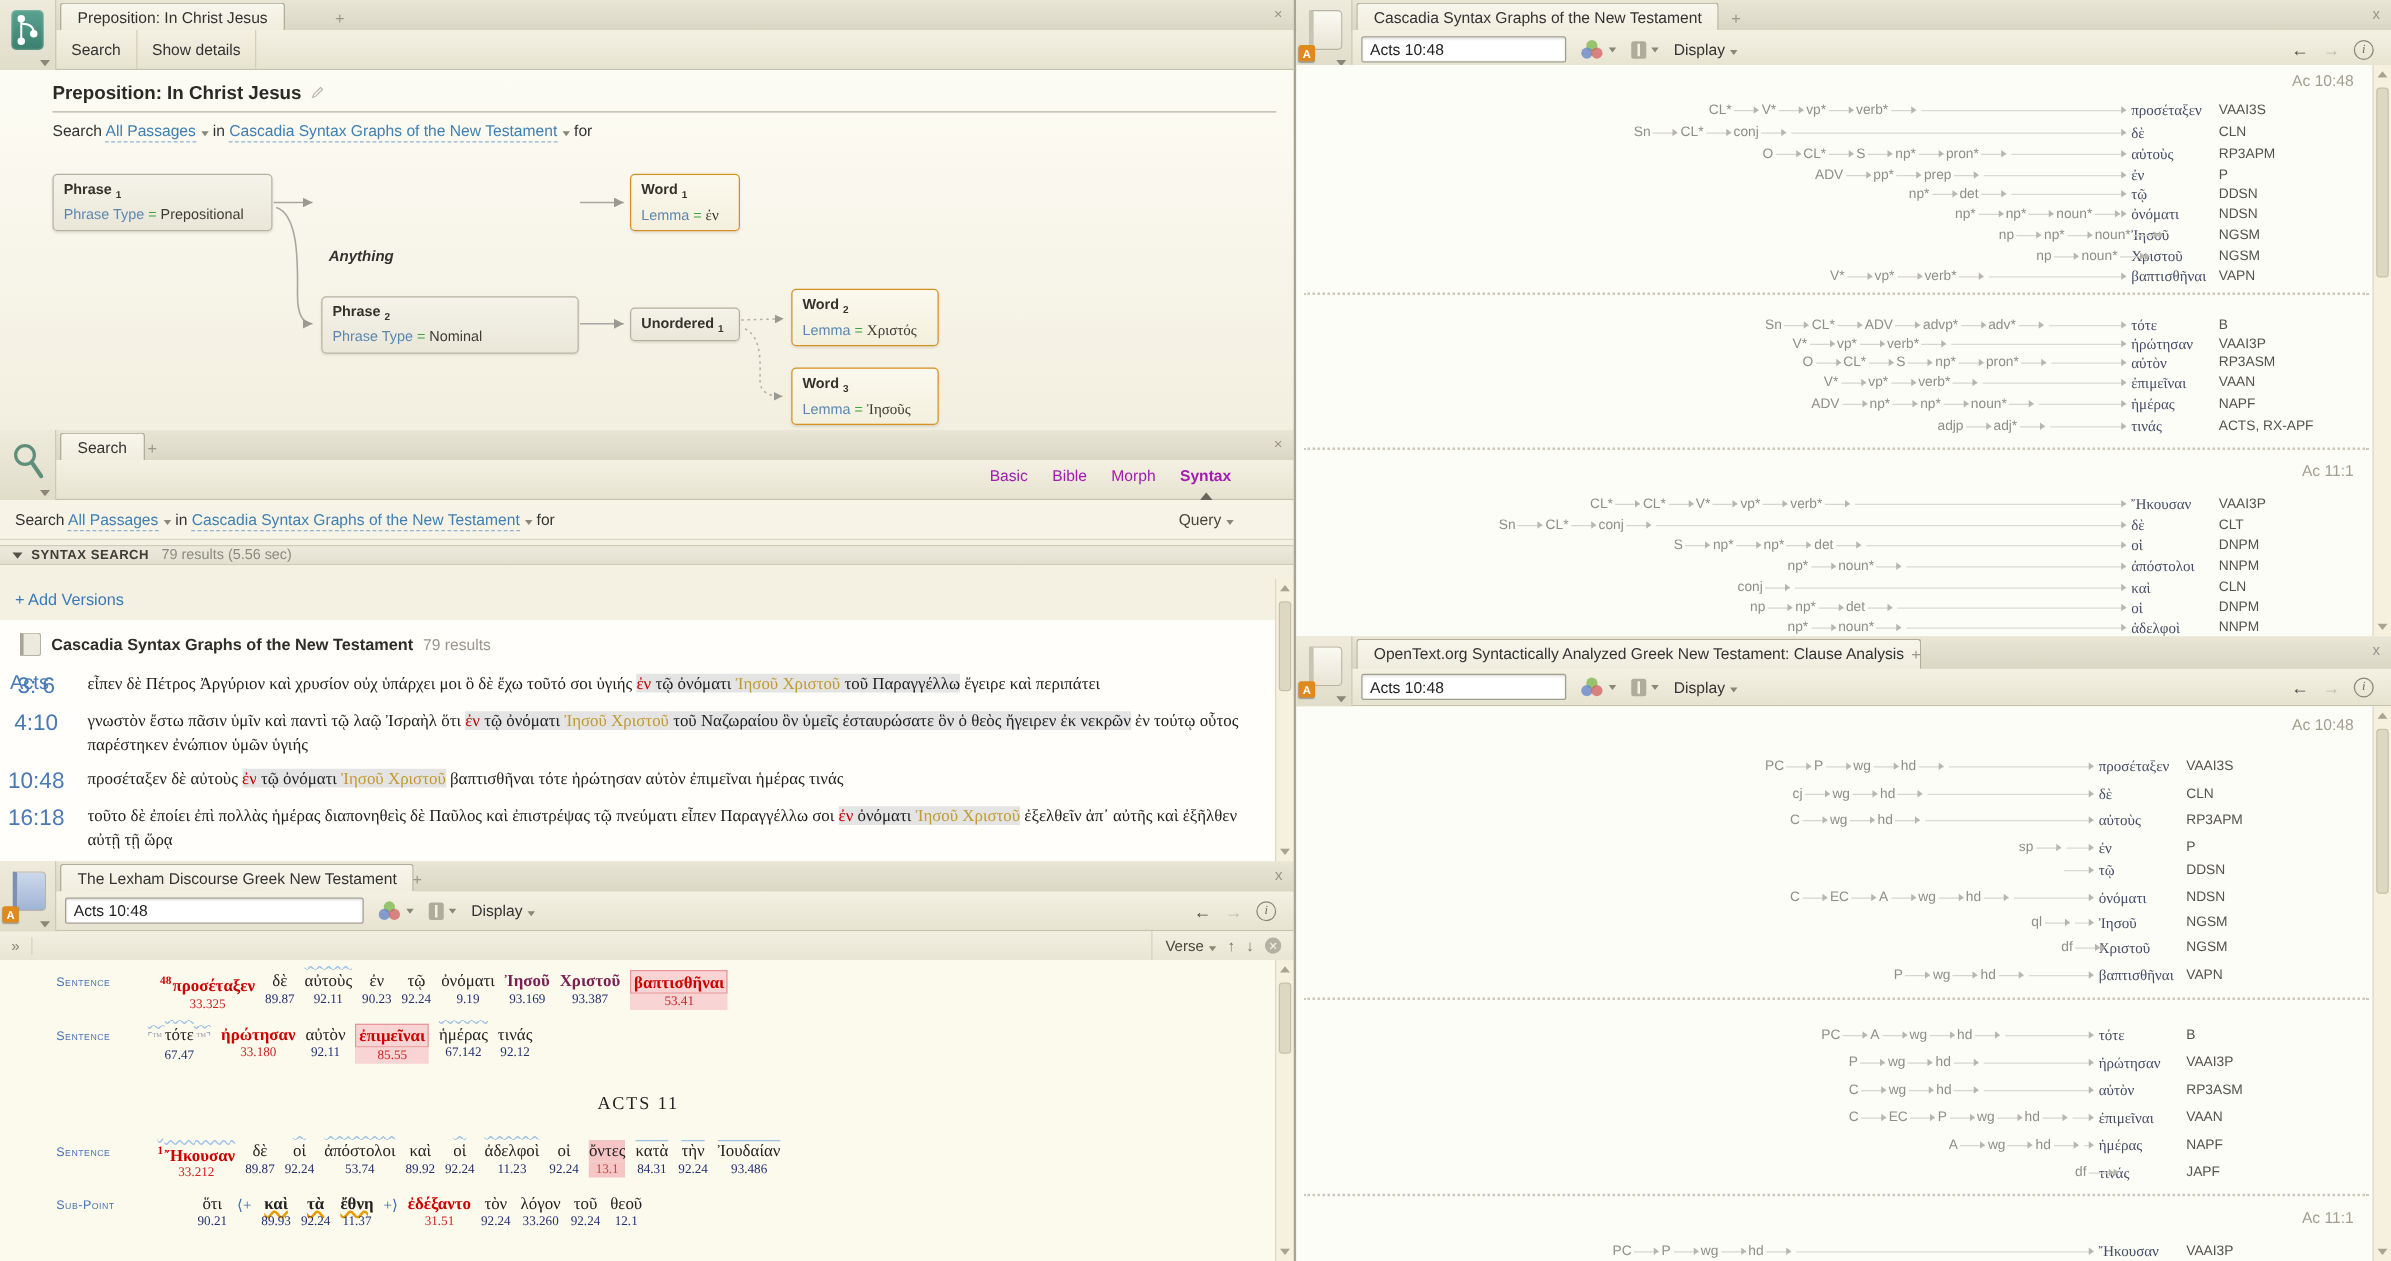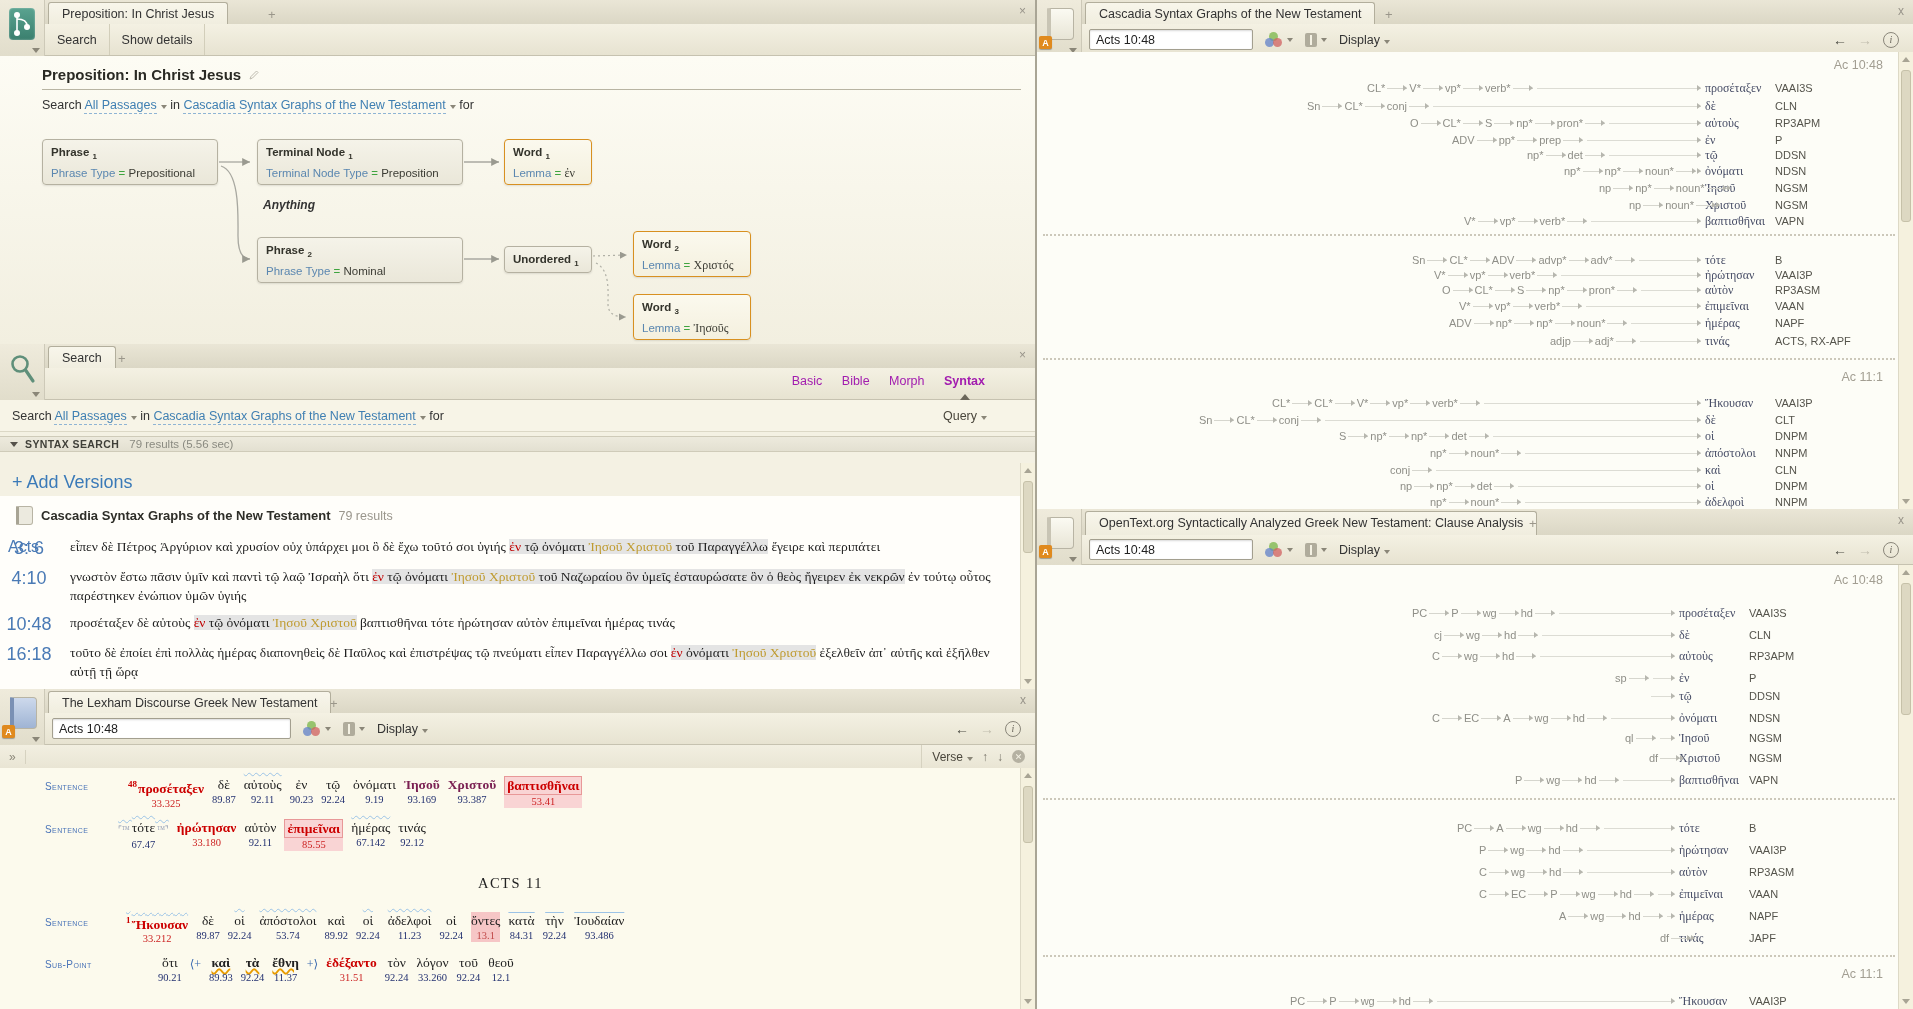--- a/index.html
+++ b/index.html
@@ -92,21 +92,21 @@
   .b-searchrow{position:absolute;left:0;top:56px;right:0;height:32px;background:#f7f4e7;
                border-bottom:1px solid #dcd8c6;display:flex;align-items:center;padding-left:12px;box-sizing:border-box;}
   .b-query{margin-left:auto;margin-right:48px;font-size:12.5px;color:#4a463c;}
   .band{position:absolute;left:0;top:92px;right:0;height:16px;background:linear-gradient(#edeadd,#e3e0d1);
         border-top:1px solid #cfcbb9;border-bottom:1px solid #cfcbb9;display:flex;align-items:center;
         padding-left:10px;box-sizing:border-box;}
   .band-tri{width:0;height:0;border-left:4px solid transparent;border-right:4px solid transparent;
             border-top:5px solid #55514a;margin-right:7px;}
   .band-label{font-size:10.5px;font-weight:bold;letter-spacing:.4px;color:#3f3f38;text-transform:uppercase;}
   .band-count{font-size:11.5px;color:#8a8a80;margin-left:10px;}
-  .addv{position:absolute;left:12px;top:128px;font-size:18px;color:#3a7ab8;}
+  .addv{position:absolute;left:12px;top:128px;font-size:13px;color:#3a7ab8;}
   .results{position:absolute;left:0;top:152px;right:14px;bottom:0;background:#fffefa;padding-top:6px;}
   .res-hdr{display:flex;align-items:center;margin:4px 0 12px 8px;}
   .res-book-ic{width:13px;height:17px;background:#eceadf;border:1px solid #b8b4a4;border-radius:1px 3px 3px 1px;
                border-left:3px solid #a8a494;margin-right:8px;}
   .res-hdr b{font-size:13px;color:#2e2e28;} .res-hdr span{font-size:12.5px;color:#9a968c;margin-left:8px;}
   .res-row{display:flex;margin-bottom:8px;position:relative;}
   .res-gutter{width:70px;flex:none;text-align:center;padding-right:12px;color:#4a7ab5;font-size:18px;
               box-sizing:border-box;padding-top:1px;}
   .res-bookname{position:absolute;left:8px;top:1px;color:#4a7ab5;}
   .res-text{flex:1;font-family:"Liberation Serif",serif;font-size:13.5px;color:#1f1f1f;line-height:19px;padding-right:10px;}
@@ -231,24 +231,20 @@
       </g>
       <g stroke="#b0b0a6" stroke-width="1.2" fill="none" stroke-dasharray="2,3">
         <path d="M593,200 L627,199" marker-end="url(#ah)"></path>
         <path d="M596,207 C610,214 608,235 608,248 C608,258 615,261 626,261" marker-end="url(#ah)"></path>
       </g>
     </svg>
     <div class="qbox qb0">
       <div class="qb-title"><span>Phrase</span> <sub>1</sub></div>
       <div><span class="qa">Phrase Type</span> <span class="qe">=</span> <span class="qv">Prepositional</span></div>
     </div>
-    <div class="qbox qb1">
-      <div class="qb-title"><span>Terminal Node</span> <sub>1</sub></div>
-      <div><span class="qa">Terminal Node Type</span> <span class="qe">=</span> <span class="qv">Preposition</span></div>
-    </div>
     <div class="qbox orange qb2">
       <div class="qb-title"><span>Word</span> <sub>1</sub></div>
       <div><span class="qa">Lemma</span> <span class="qe">=</span> <span class="qv greek">ἐν</span></div>
     </div>
     <div class="anything">Anything</div>
     <div class="qbox qb3">
       <div class="qb-title"><span>Phrase</span> <sub>2</sub></div>
       <div><span class="qa">Phrase Type</span> <span class="qe">=</span> <span class="qv">Nominal</span></div>
     </div>
     <div class="qbox qb4">

